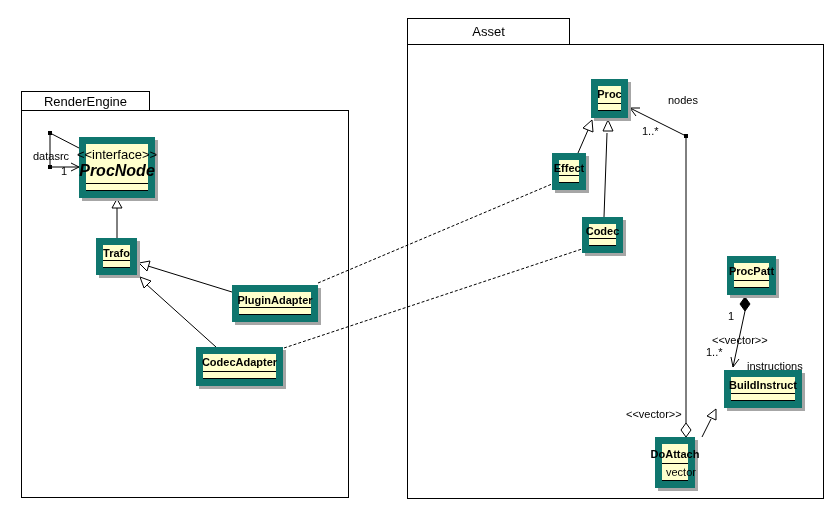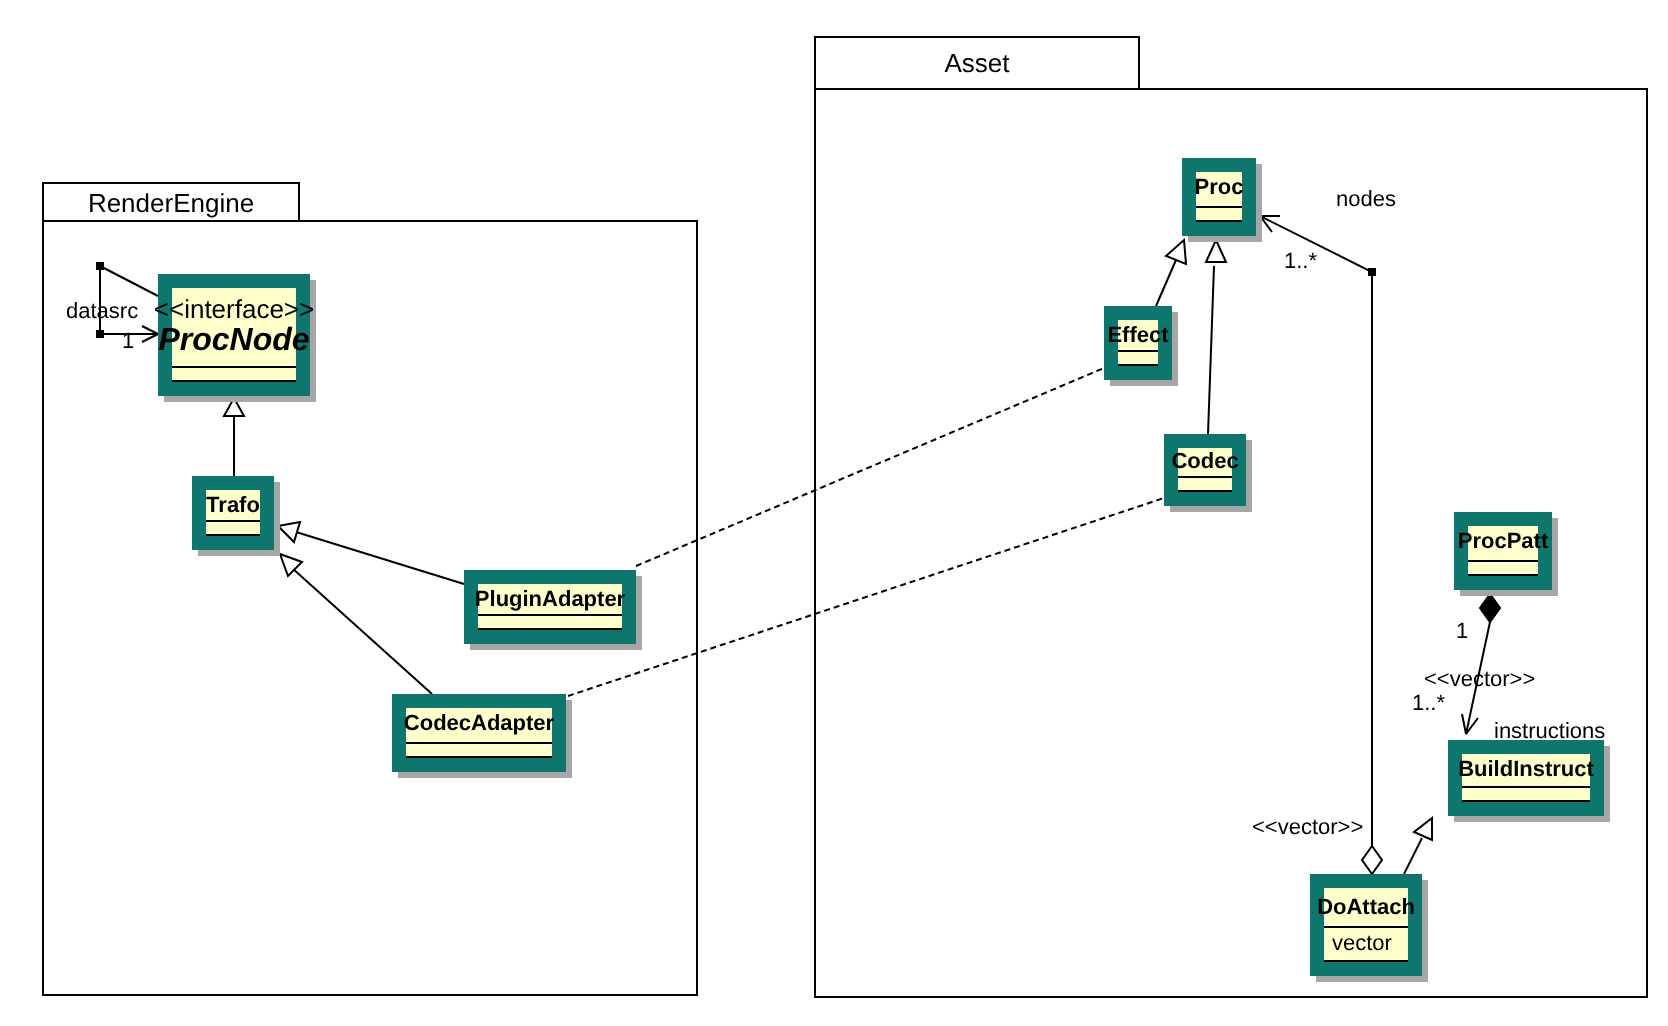--- a/index.html
+++ b/index.html
@@ -189,21 +189,21 @@
   </div>
 
   <div class="cls" style="left:692px;top:370px;width:78px;height:38px;margin-left:32px;">
     <div class="t" style="height:19px;">
       <span>BuildInstruct</span>
     </div>
     <div class="a"></div>
     <div class="o"></div>
   </div>
 
-  <div class="cls" style="left:655px;top:437px;width:56px;height:51px;">
+  <div class="cls" style="left:655px;top:437px;width:40px;height:51px;">
     <div class="t" style="height:21px;">
       <span>DoAttach</span>
     </div>
     <div class="a" style="height:16px;">
       <span class="attr-text">vector</span>
     </div>
     <div class="o"></div>
   </div>
 
   <div class="lbl" style="left:33px;top:150px;">datasrc</div>

